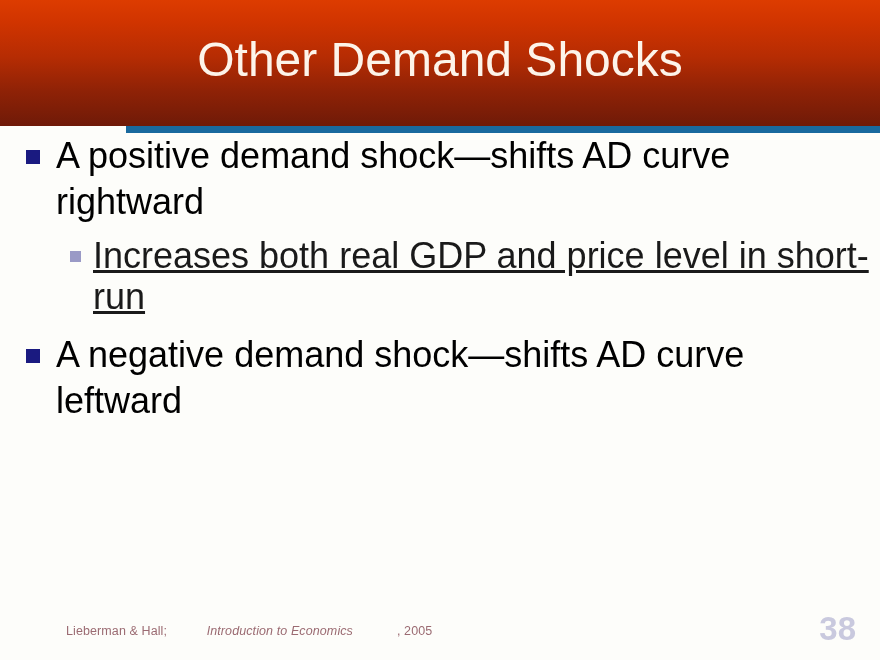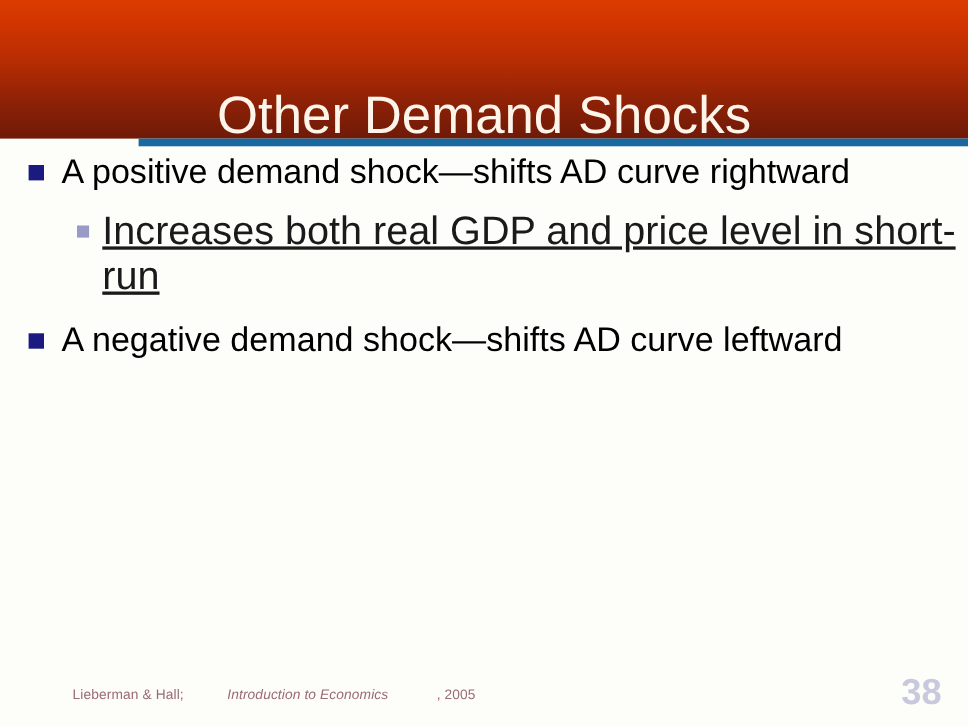--- a/index.html
+++ b/index.html
@@ -41,21 +41,20 @@
     align-items: center;
     justify-content: center;
     color: #fdf4ea;
     font-size: 48px;
     font-weight: 400;
     letter-spacing: 0px;
     line-height: 1;
     padding-bottom: 6px;
     box-sizing: border-box;
     white-space: nowrap;
-    margin-top: 46px;
   }
   .accent-bar {
     position: absolute;
     left: 126px;
     top: 126px;
     width: 754px;
     height: 7px;
     background: #19699e;
   }
 
@@ -66,21 +65,21 @@
     top: 133px;
     width: 880px;
   }
 
   .bullet-l1 {
     position: relative;
     padding-left: 56px;
     padding-right: 40px;
     margin: 0;
     color: #000000;
-    font-size: 31px;
+    font-size: 36px;
     line-height: 46px;
     font-weight: 400;
   }
   .bullet-l1 .marker {
     position: absolute;
     left: 26px;
     top: 17px;
     width: 14px;
     height: 14px;
     background: #1a1a80;

